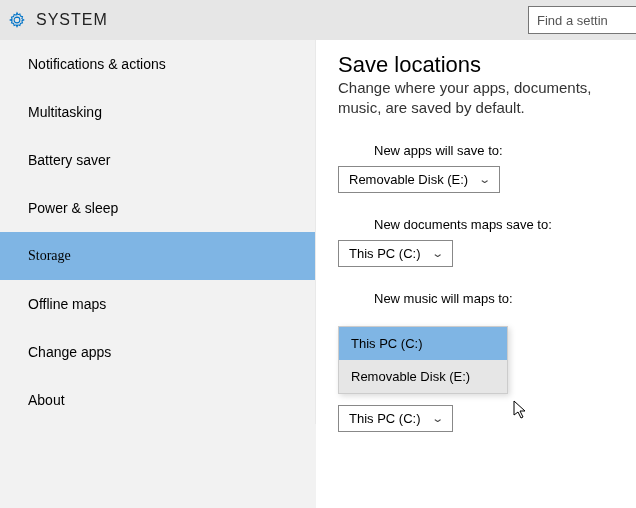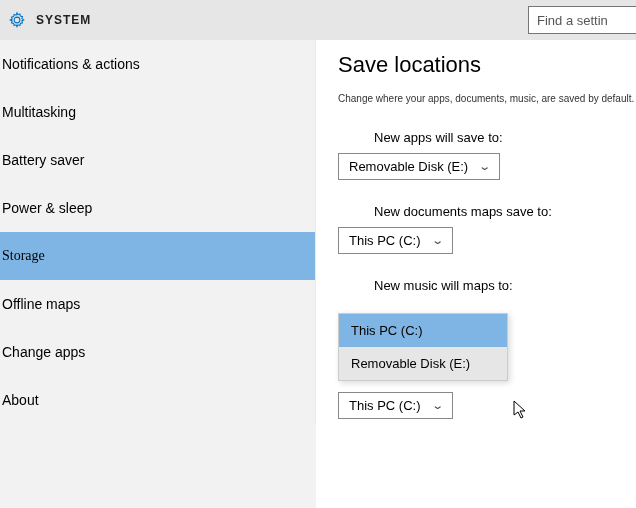--- a/index.html
+++ b/index.html
@@ -24,23 +24,23 @@
   .gear {
     width: 18px;
     height: 18px;
     margin-right: 10px;
     display: flex;
     align-items: center;
     justify-content: center;
     color: #0173c7;
   }
   .header-title {
-    font-size: 12px;
+    font-size: 16px;
     letter-spacing: 1px;
-    font-weight: 700;
+    font-weight: 400;
     color: #222;
   }
   .search {
     position: absolute;
     right: 0;
     top: 6px;
     bottom: 6px;
     width: 108px;
     border: 1px solid #767676;
     background: #fff;
@@ -59,43 +59,42 @@
   }
   .sidebar {
     width: 316px;
     background: #f2f2f2;
     overflow-y: auto;
   }
   .sidebar-item {
     height: 48px;
     display: flex;
     align-items: center;
-    padding: 0 2px;
+    padding: 0 28px;
     font-size: 14px;
     color: #000;
     cursor: pointer;
     border-right: 1px solid #e9e9e9;
   }
   .sidebar-item.selected {
     background: #7fb5e4;
     font-family: Liberation Serif, serif;
   }
   .content {
     flex: 1;
     padding: 12px 0 0 22px;
     overflow: hidden;
     white-space: nowrap;
   }
   .page-title {
     font-size: 22px;
     font-weight: 400;
-    margin-bottom: 14px;
   }
   .page-desc {
-    font-size: 10px;
+    font-size: 15px;
     color: #333;
     line-height: 1.35;
     margin-bottom: 24px;
     white-space: normal;
   }
   .field-label {
     font-size: 13px;
     color: #000;
     margin-bottom: 8px;
     margin-left: 36px;

